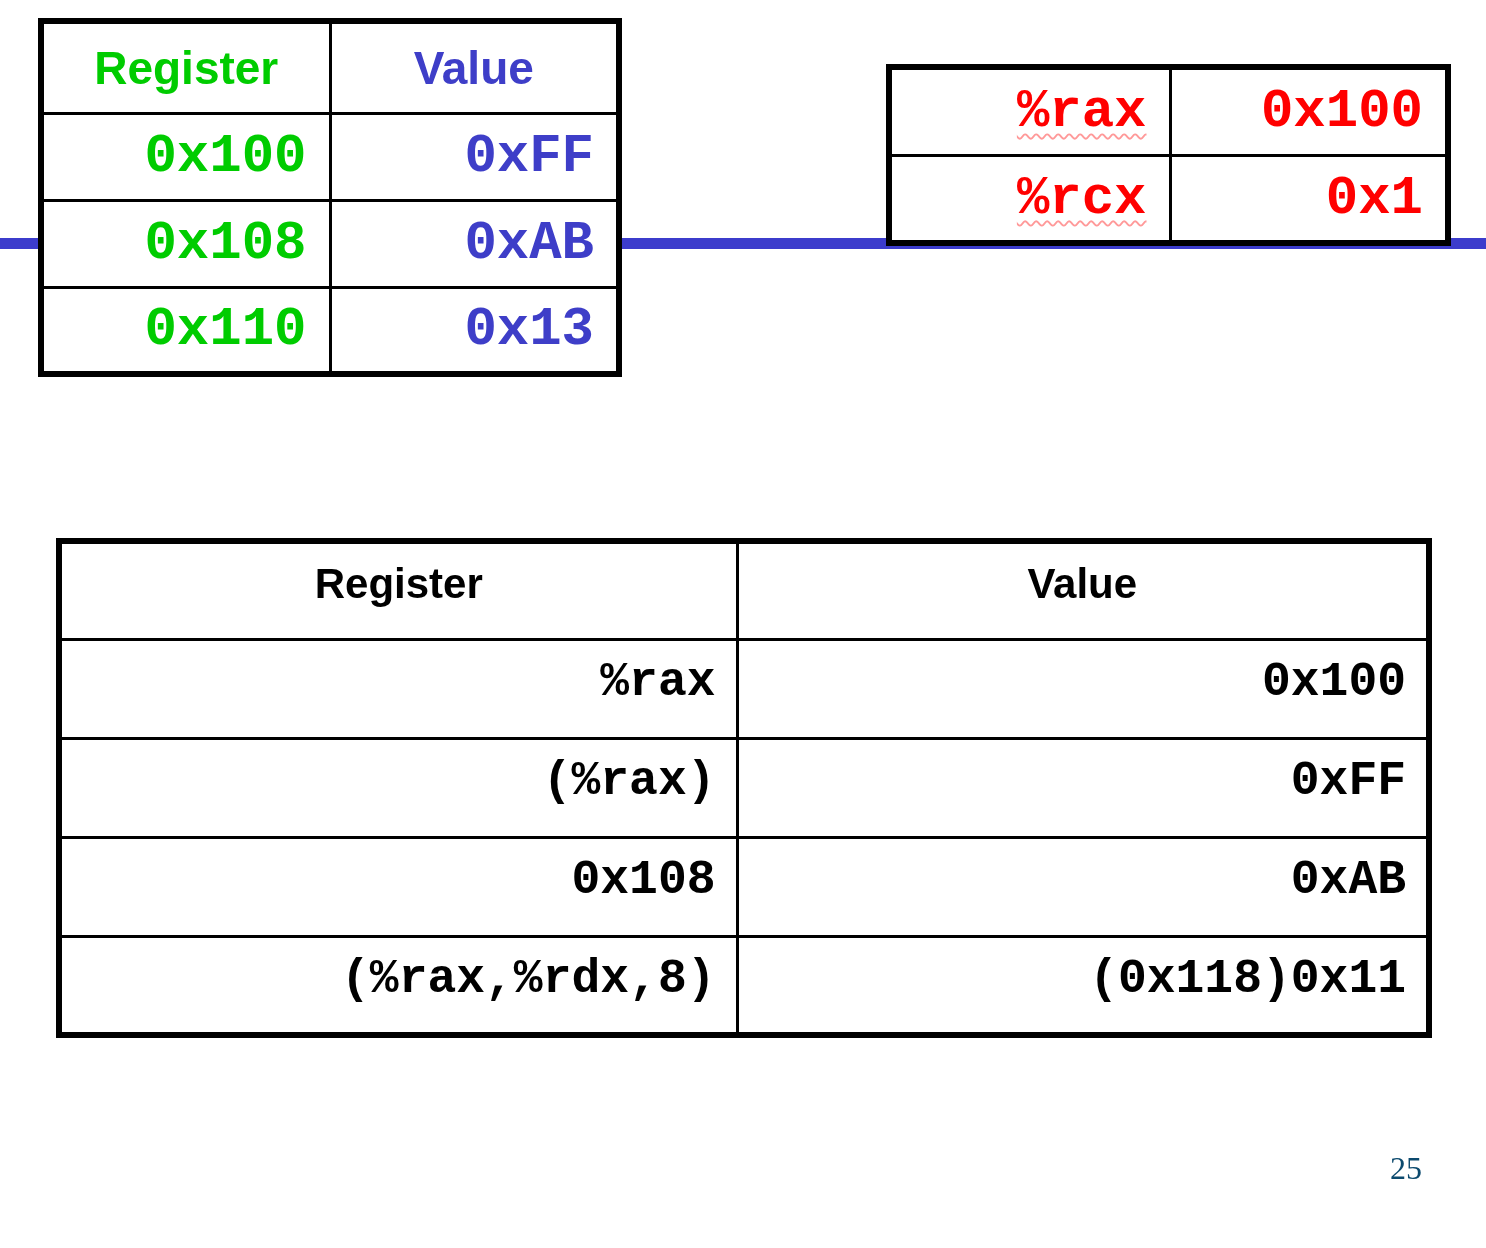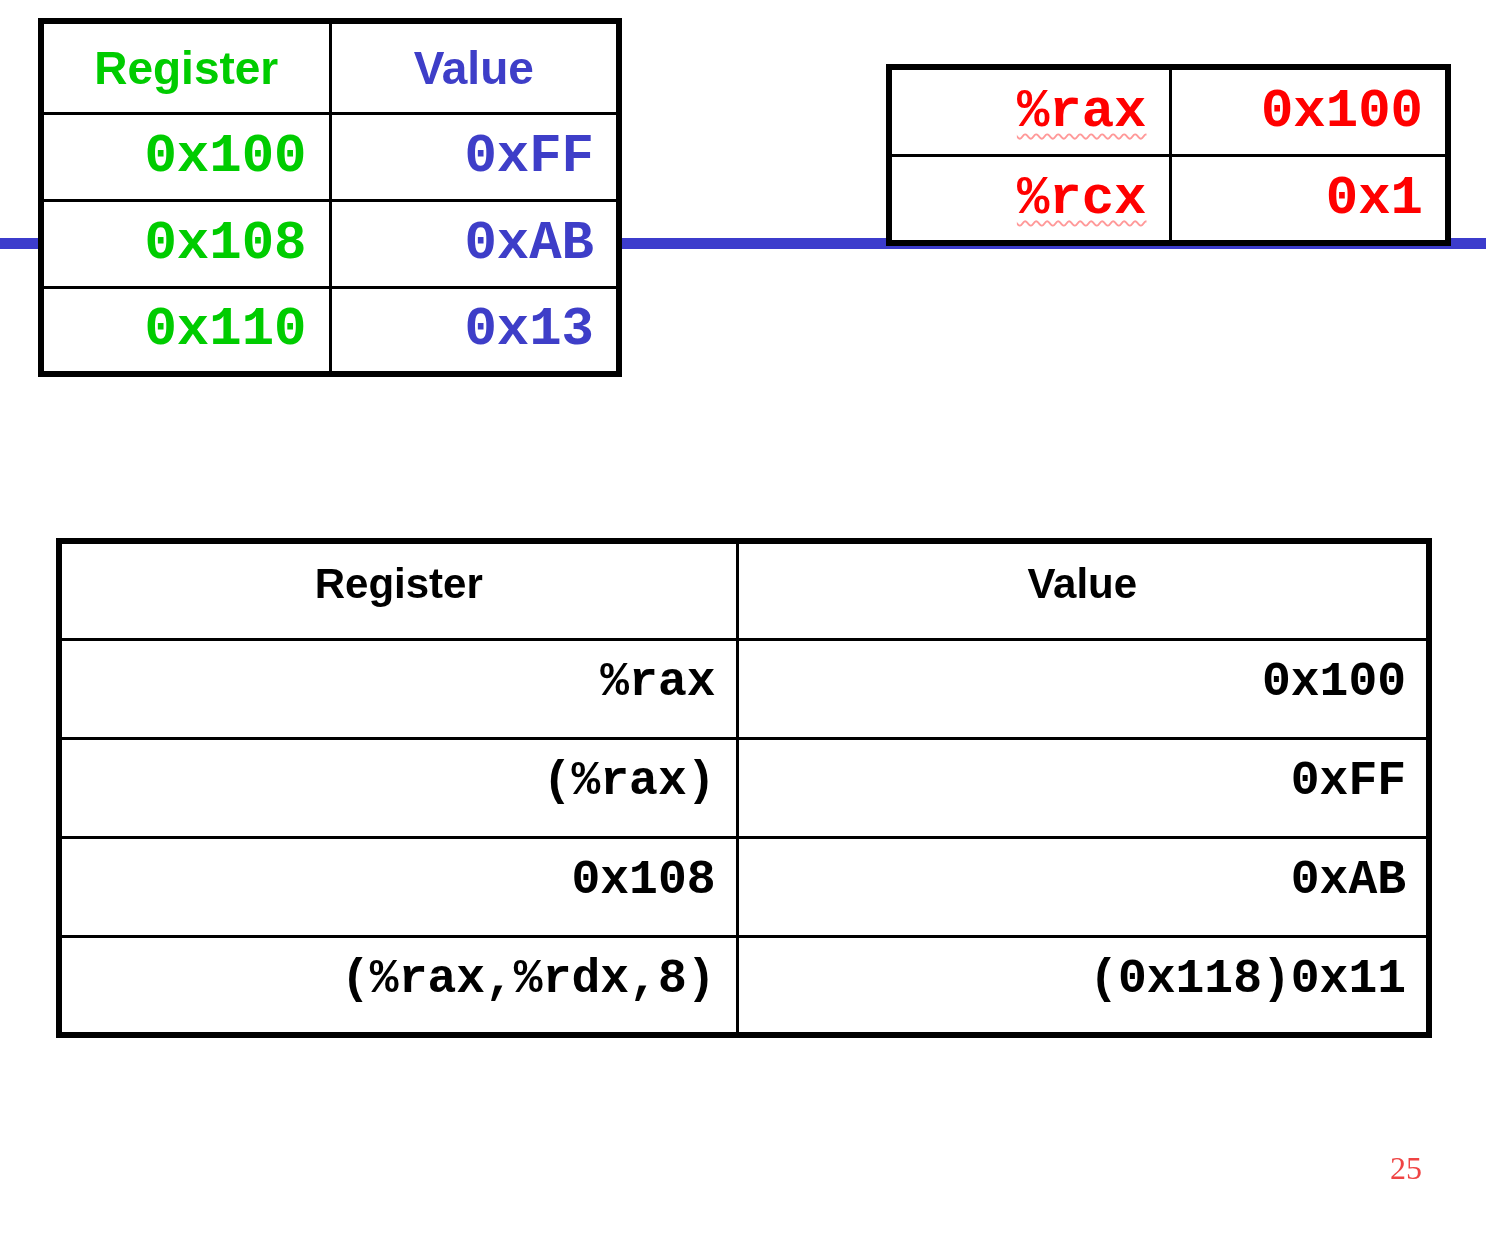--- a/index.html
+++ b/index.html
@@ -95,21 +95,21 @@
   }
   .green-text { color: var(--green, #00CC00); }
   .blue-text  { color: var(--blue, #3E3EC8); }
   .red-text   { color: var(--red, #FF0000); }
   .page-num {
     position: absolute;
     left: 1390px;
     top: 1150px;
     font-family: "Liberation Serif", serif;
     font-size: 32px;
-    color: #ef4444;
+    color: #0c4a6e;
     z-index: 3;
   }
 </style>
 </head>
 <body>
 
 <div class="slide">
 
   <div class="hline"></div>
 

